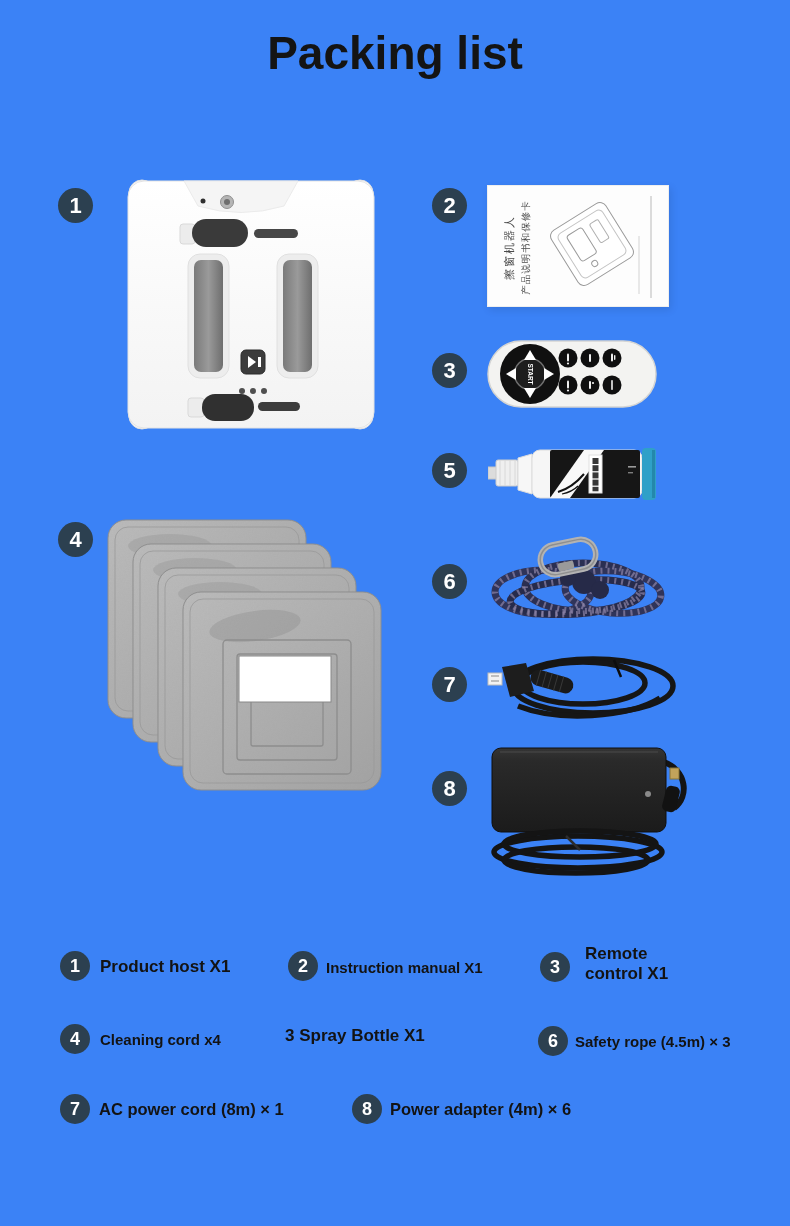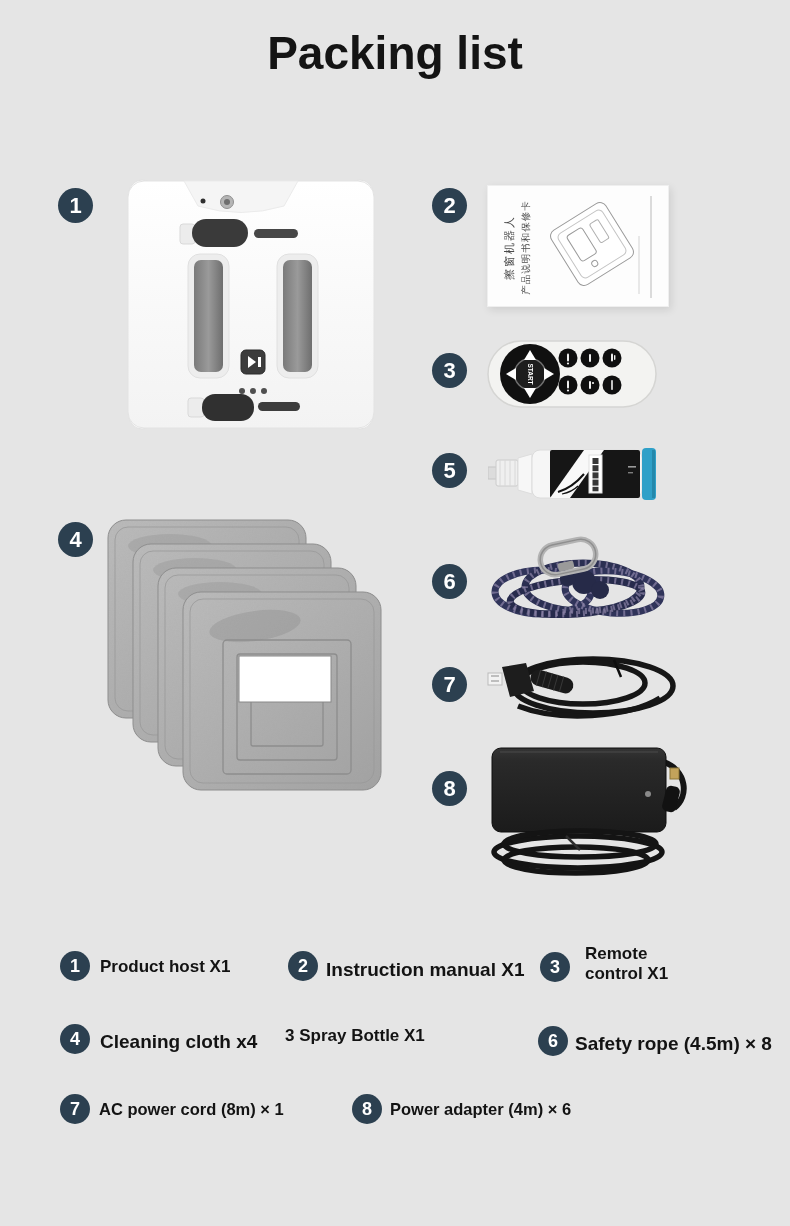--- a/index.html
+++ b/index.html
@@ -1,17 +1,17 @@
 <!DOCTYPE html>
 <html><head>
 <meta charset="utf-8">
 <style>
   html,body{margin:0;padding:0;background:#ffffff;}
   .canvas{
-    position:relative;width:790px;height:1226px;background:#e5e5e5;
+    position:relative;width:790px;height:1226px;background:#3b82f6;
     font-family:"Liberation Sans",sans-serif;overflow:hidden;margin:0 auto;
   }
   .page-title{
     position:absolute;top:26px;left:0;width:100%;text-align:center;
     font-size:46px;font-weight:800;color:#141414;letter-spacing:0px;
   }
   .badge{
     position:absolute;border-radius:50%;background:#2c4050;color:#fff;
     display:flex;align-items:center;justify-content:center;font-weight:bold;
   }
@@ -29,21 +29,21 @@
   }
   .m-title .l1{font-size:11px;letter-spacing:2px;white-space:nowrap;}
   .m-title .l2{font-size:9.5px;letter-spacing:1px;white-space:nowrap;margin-top:3px;}
   .m-draw{position:absolute;left:52px;top:6px;transform:rotate(-32deg);}
   .m-line{position:absolute;width:2px;background:#c9c9c9;opacity:.65;}
   .legend-label{
     position:absolute;font-weight:bold;color:#131313;white-space:nowrap;
   }
   .fs17{font-size:17px;}
   .fs16{font-size:16.5px;}
-  .fs15{font-size:19px;}
+  .fs15{font-size:15px;}
   .wrap2{white-space:normal;width:104px;line-height:20px;margin-left:8px;}
   svg{display:block;}
 </style>
 </head>
 <body>
 
 <div class="canvas">
 
   <div class="page-title">Packing list</div>
 
@@ -294,26 +294,26 @@
   <div class="badge lbadge" style="left:60px;top:951px">1</div>
   <div class="legend-label fs17" style="left:100px;top:957px">Product host X1</div>
 
   <div class="badge lbadge" style="left:288px;top:951px">2</div>
   <div class="legend-label fs15" style="left:326px;top:959px">Instruction manual X1</div>
 
   <div class="badge lbadge" style="left:540px;top:952px">3</div>
   <div class="legend-label fs17 wrap2" style="left:577px;top:944px">Remote control X1</div>
 
   <div class="badge lbadge" style="left:60px;top:1024px">4</div>
-  <div class="legend-label fs15" style="left:100px;top:1031px">Cleaning cloth x4</div>
+  <div class="legend-label fs15" style="left:100px;top:1031px">Cleaning cord x4</div>
 
   <div class="legend-label fs17" style="left:285px;top:1026px">3 Spray Bottle X1</div>
 
   <div class="badge lbadge" style="left:538px;top:1026px">6</div>
-  <div class="legend-label fs15" style="left:575px;top:1033px">Safety rope (4.5m) × 8</div>
+  <div class="legend-label fs15" style="left:575px;top:1033px">Safety rope (4.5m) × 3</div>
 
   <div class="badge lbadge" style="left:60px;top:1094px">7</div>
   <div class="legend-label fs16" style="left:99px;top:1100px">AC power cord (8m) × 1</div>
 
   <div class="badge lbadge" style="left:352px;top:1094px">8</div>
   <div class="legend-label fs16" style="left:390px;top:1100px">Power adapter (4m) × 6</div>
 
 </div>
 
 </body></html>

